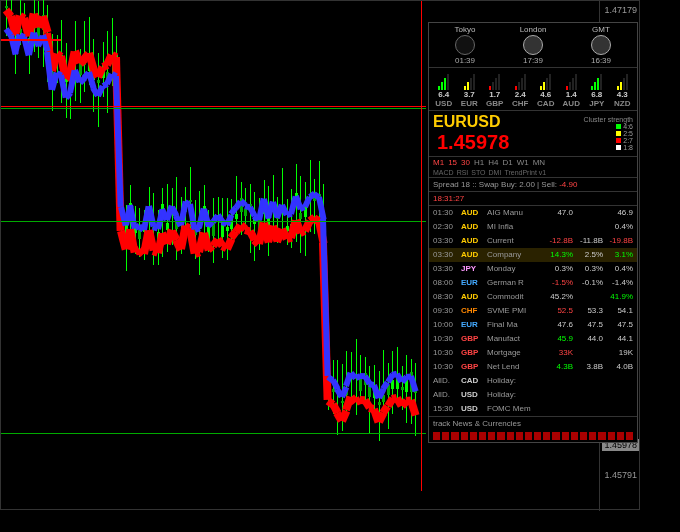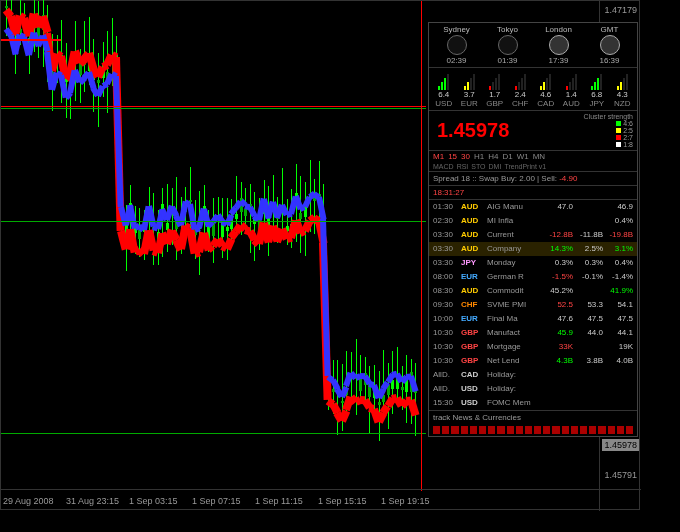--- a/index.html
+++ b/index.html
@@ -25,21 +25,21 @@
 .panel { position: absolute; right: 42px; top: 22px; width: 210px; background: #000; border: 1px solid #444; font-size: 9px; }
 
 .clocks { display: flex; border-bottom: 1px solid #333; padding: 2px; }
 .clock { flex: 1; text-align: center; }
 .clock-city { color: #bbb; font-size: 8px; }
 .clock-face { width: 20px; height: 20px; border: 1px solid #666; border-radius: 50%; margin: 1px auto; position: relative; background: #111; }
 .clock-face.active { background: #333; border-color: #aaa; }
 .clock-time { font-size: 8px; color: #aaa; }
 
 .currency-strength { display: flex; padding: 2px; border-bottom: 1px solid #333; }
-.cs-item { flex: 1; text-align: center; }
+.cs-item { flex: 1; text-align: center; font-weight: bold; }
 .cs-bars { height: 20px; display: flex; align-items: flex-end; justify-content: center; gap: 1px; }
 .cs-bar { width: 2px; }
 .cs-val { font-size: 8px; color: #ccc; }
 .cs-code { font-size: 8px; color: #888; }
 
 .pair-row { display: flex; align-items: center; padding: 2px 4px; border-bottom: 1px solid #333; }
 .pair-name { font-size: 16px; font-weight: bold; color: #fc0; flex: 1; }
 .pair-price { font-size: 20px; font-weight: bold; color: #f00; padding: 0 4px; }
 .cluster-box { font-size: 7px; color: #999; text-align: right; }
 .cluster-item { display: flex; align-items: center; justify-content: flex-end; gap: 2px; }
@@ -465,38 +465,24 @@
       <div class="y-tick" style="top: 252px;">1.46437</div>
       <div class="y-tick" style="top: 283px;">1.46343</div>
       <div class="y-tick" style="top: 314px;">1.46259</div>
       <div class="y-tick" style="top: 345px;">1.46160</div>
       <div class="y-tick" style="top: 376px;">1.46071</div>
       <div class="y-tick" style="top: 407px;">1.45978</div>
       <div class="y-tick" style="top: 438px;">1.45889</div>
       <div class="y-tick" style="top: 469px;">1.45791</div>
       <div class="y-marker" style="top: 438px;">1.45978</div>
     </div>
-  <div class="x-axis" id="x-axis">
-      <div class="x-tick" style="left: 2px;">29 Aug 2008</div>
-      <div class="x-tick" style="left: 65px;">31 Aug 23:15</div>
-      <div class="x-tick" style="left: 128px;">1 Sep 03:15</div>
-      <div class="x-tick" style="left: 191px;">1 Sep 07:15</div>
-      <div class="x-tick" style="left: 254px;">1 Sep 11:15</div>
-      <div class="x-tick" style="left: 317px;">1 Sep 15:15</div>
-      <div class="x-tick" style="left: 380px;">1 Sep 19:15</div>
-    </div>
 </div>
 
 <div class="panel">
   <div class="clocks" id="clocks">
-      <div class="clock">
-        <div class="clock-city">Sydney</div>
-        <div class="clock-face "></div>
-        <div class="clock-time">02:39</div>
-      </div>
       <div class="clock">
         <div class="clock-city">Tokyo</div>
         <div class="clock-face "></div>
         <div class="clock-time">01:39</div>
       </div>
       <div class="clock">
         <div class="clock-city">London</div>
         <div class="clock-face active"></div>
         <div class="clock-time">17:39</div>
       </div>
@@ -584,20 +570,21 @@
           <div class="cs-bar" style="height:12px;background:#222"></div>
           <div class="cs-bar" style="height:16px;background:#222"></div>
         </div>
         <div class="cs-val">4.3</div>
         <div class="cs-code">NZD</div>
       </div>
     </div>
 
   <div class="pair-row">
     <div style="flex:1">
+      <div class="pair-name">EURUSD</div>
       <div class="pair-price">1.45978</div>
     </div>
     <div class="cluster-box" id="cluster">
         <div style="font-size:7px;color:#888">Cluster strength</div>
         <div class="cluster-item">
           <span class="dot" style="background:#0f0"></span>
           <span>4:6</span>
         </div>
         <div class="cluster-item">
           <span class="dot" style="background:#ff0"></span>

